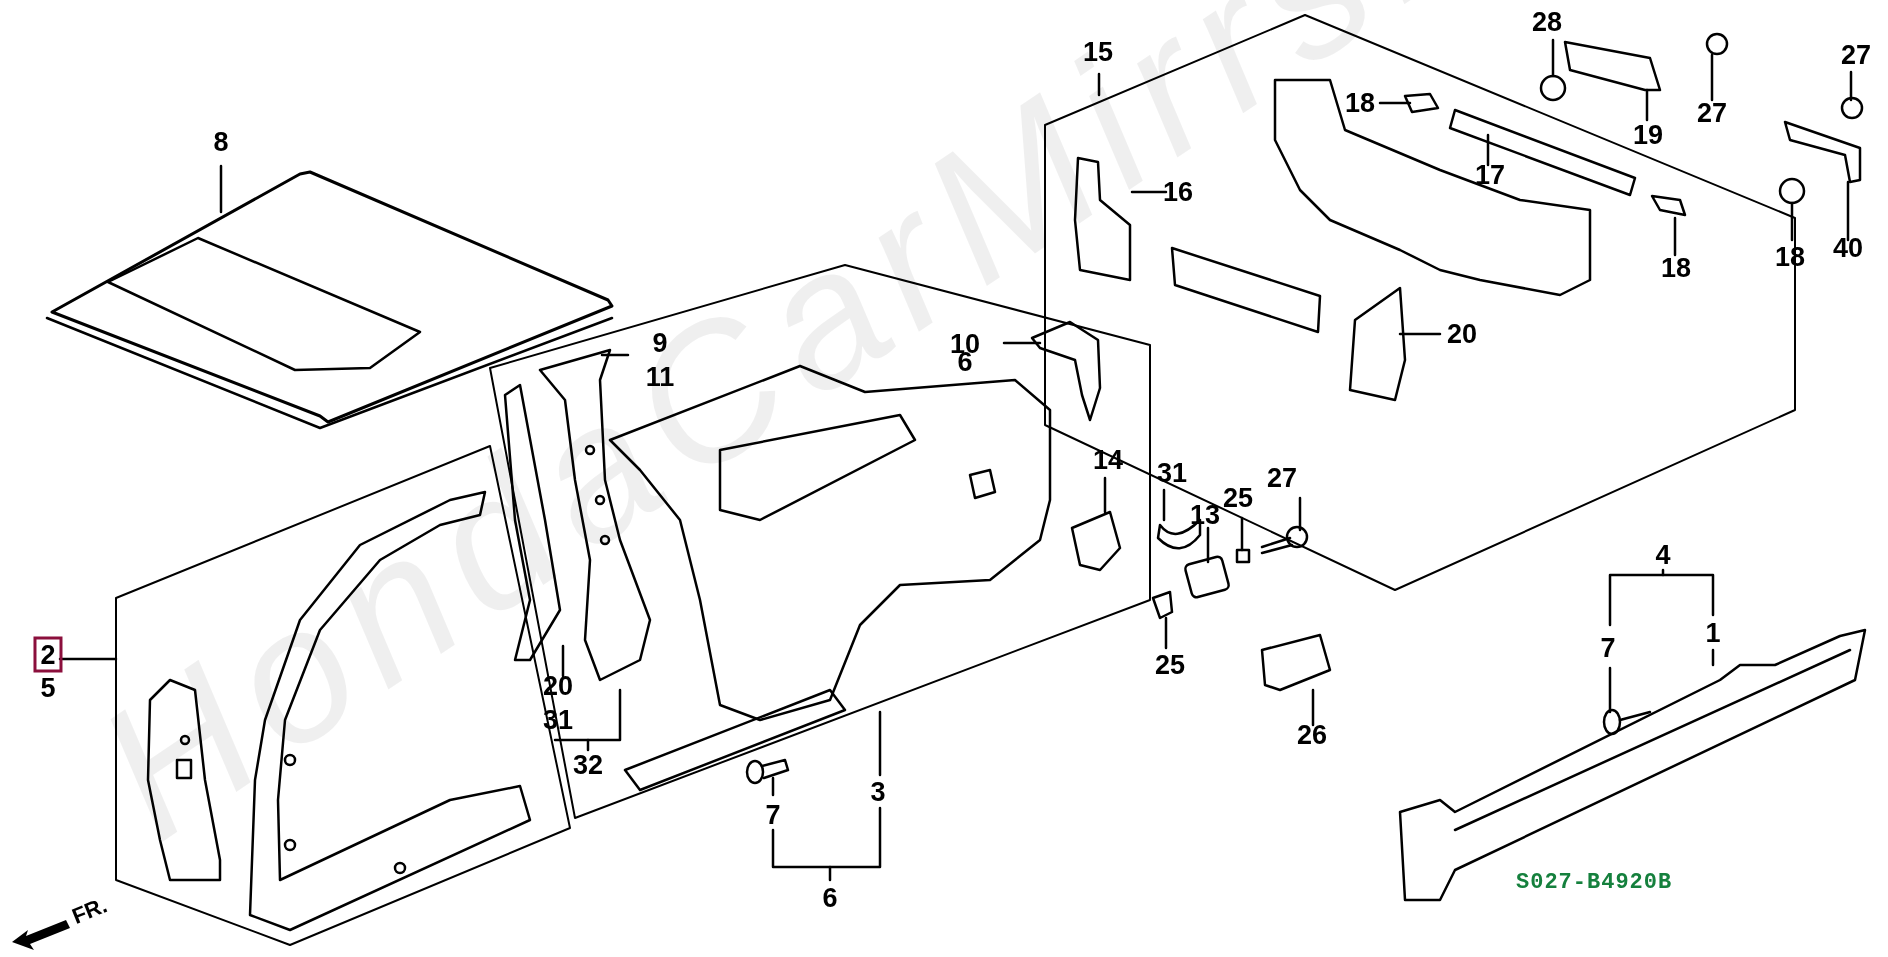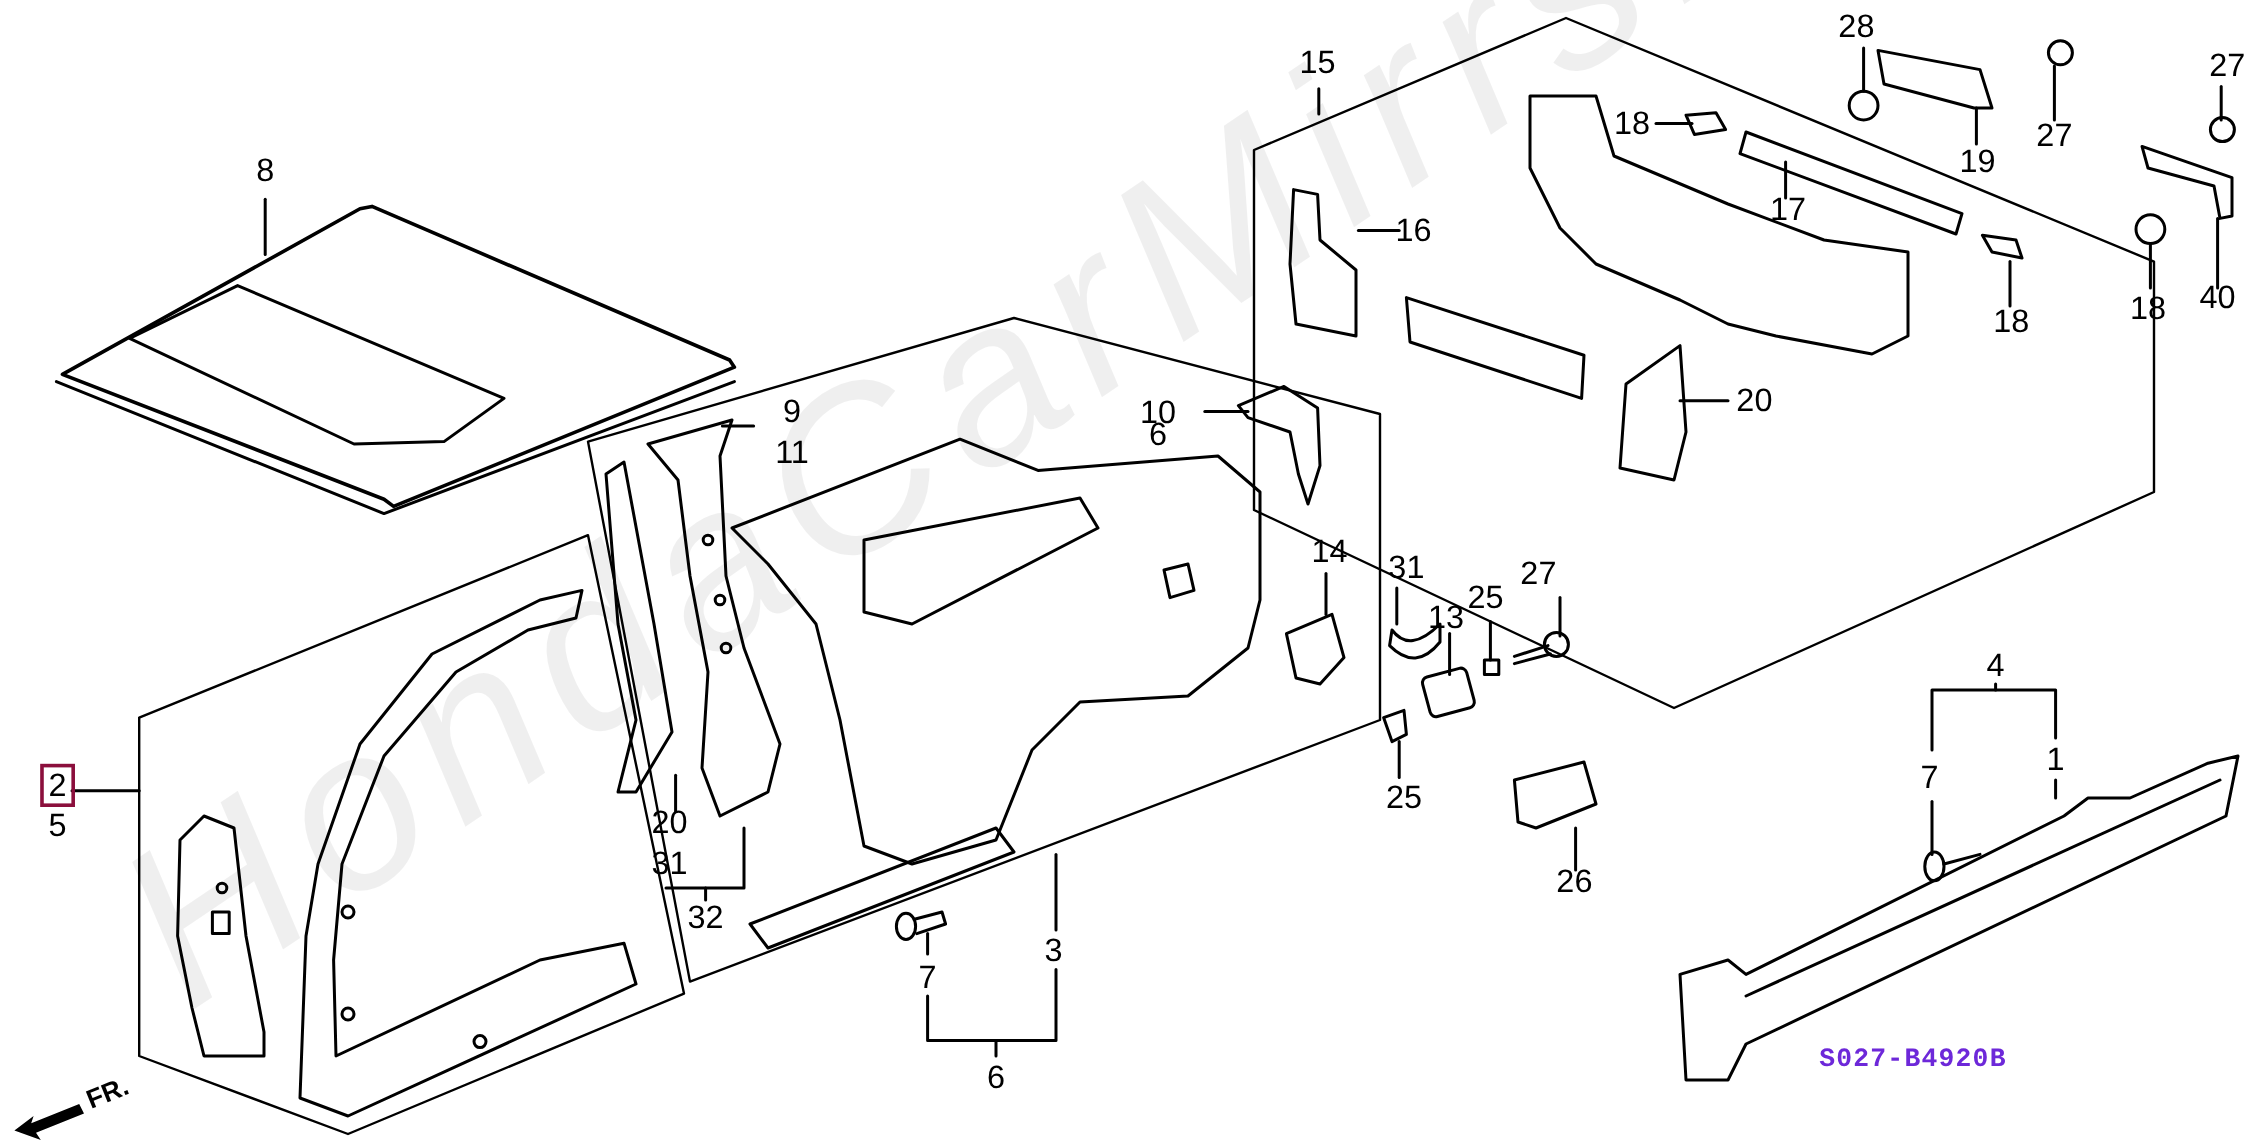--- a/index.html
+++ b/index.html
@@ -1,19 +1,19 @@
 <!DOCTYPE html>
 <html><head>
 <meta charset="utf-8">
 <style>
   html, body { margin:0; padding:0; background:#ffffff; }
   body { width:1888px; height:957px; position:relative; overflow:hidden; font-family:"Liberation Sans", sans-serif; }
   #diagram { position:absolute; left:0; top:0; width:1888px; height:957px; }
-  .lbl { position:absolute; font-family:"Liberation Sans", sans-serif; font-size:27px; color:#000; line-height:1; transform:translate(-50%,-50%); white-space:nowrap; cursor:pointer; }
-  .code { position:absolute; left:1516px; top:870px; font-family:"Liberation Mono", monospace; font-size:22px; font-weight:bold; letter-spacing:1px; color:#6d28d9; }
+  .lbl { position:absolute; font-family:"Liberation Sans", sans-serif; font-size:27px; color:#000; line-height:1; transform:translate(-50%,-50%); white-space:nowrap; cursor:pointer;font-weight:bold; }
+  .code { position:absolute; left:1516px; top:870px; font-family:"Liberation Mono", monospace; font-size:22px; font-weight:bold; letter-spacing:1px; color:#15803d; }
   .fr { position:absolute; left:10px; top:890px; width:110px; height:60px; }
   .wm { position:absolute; left:60px; top:700px; font-family:"Liberation Sans", sans-serif; font-style:italic; font-size:190px; color:#000; opacity:0.06; transform:rotate(-34deg); transform-origin:left top; white-space:nowrap; letter-spacing:16px; pointer-events:none; }
 </style>
 </head>
 <body>
 
 <div class="wm">HondaCarMirrs.ru</div>
 
 <svg id="diagram" viewBox="0 0 1888 957" xmlns="http://www.w3.org/2000/svg" fill="none" stroke="#000" stroke-linejoin="round" stroke-linecap="round">
 

